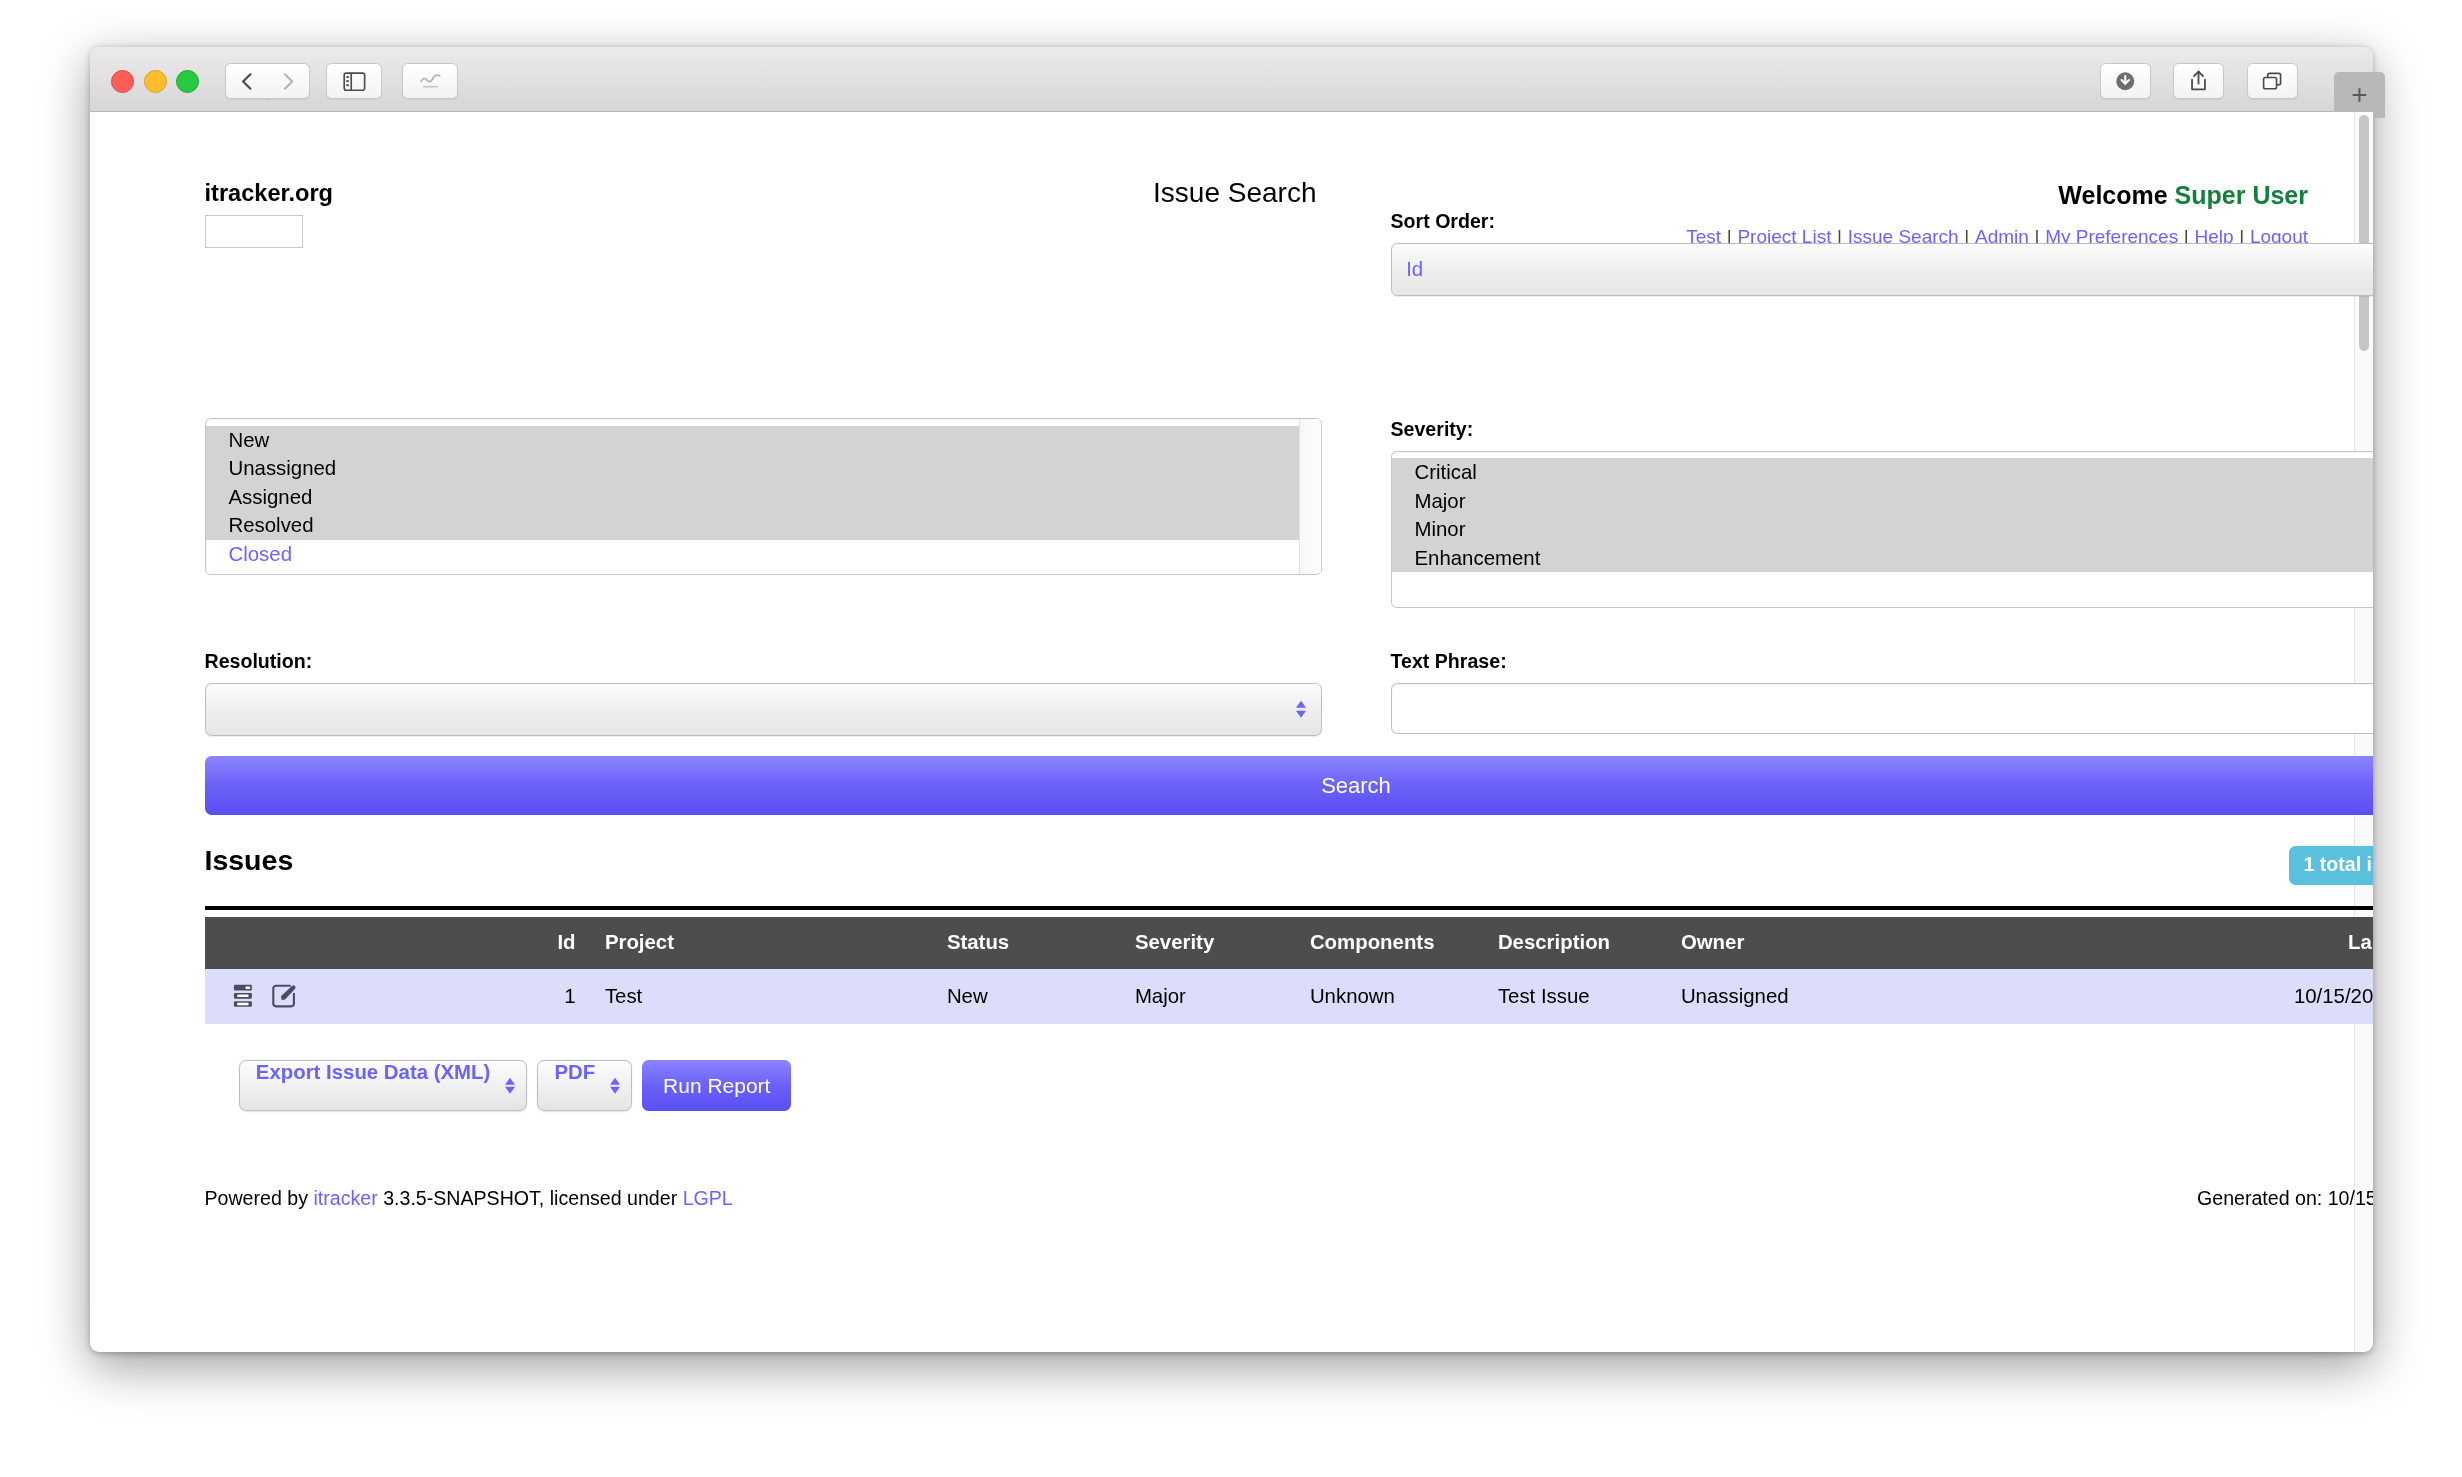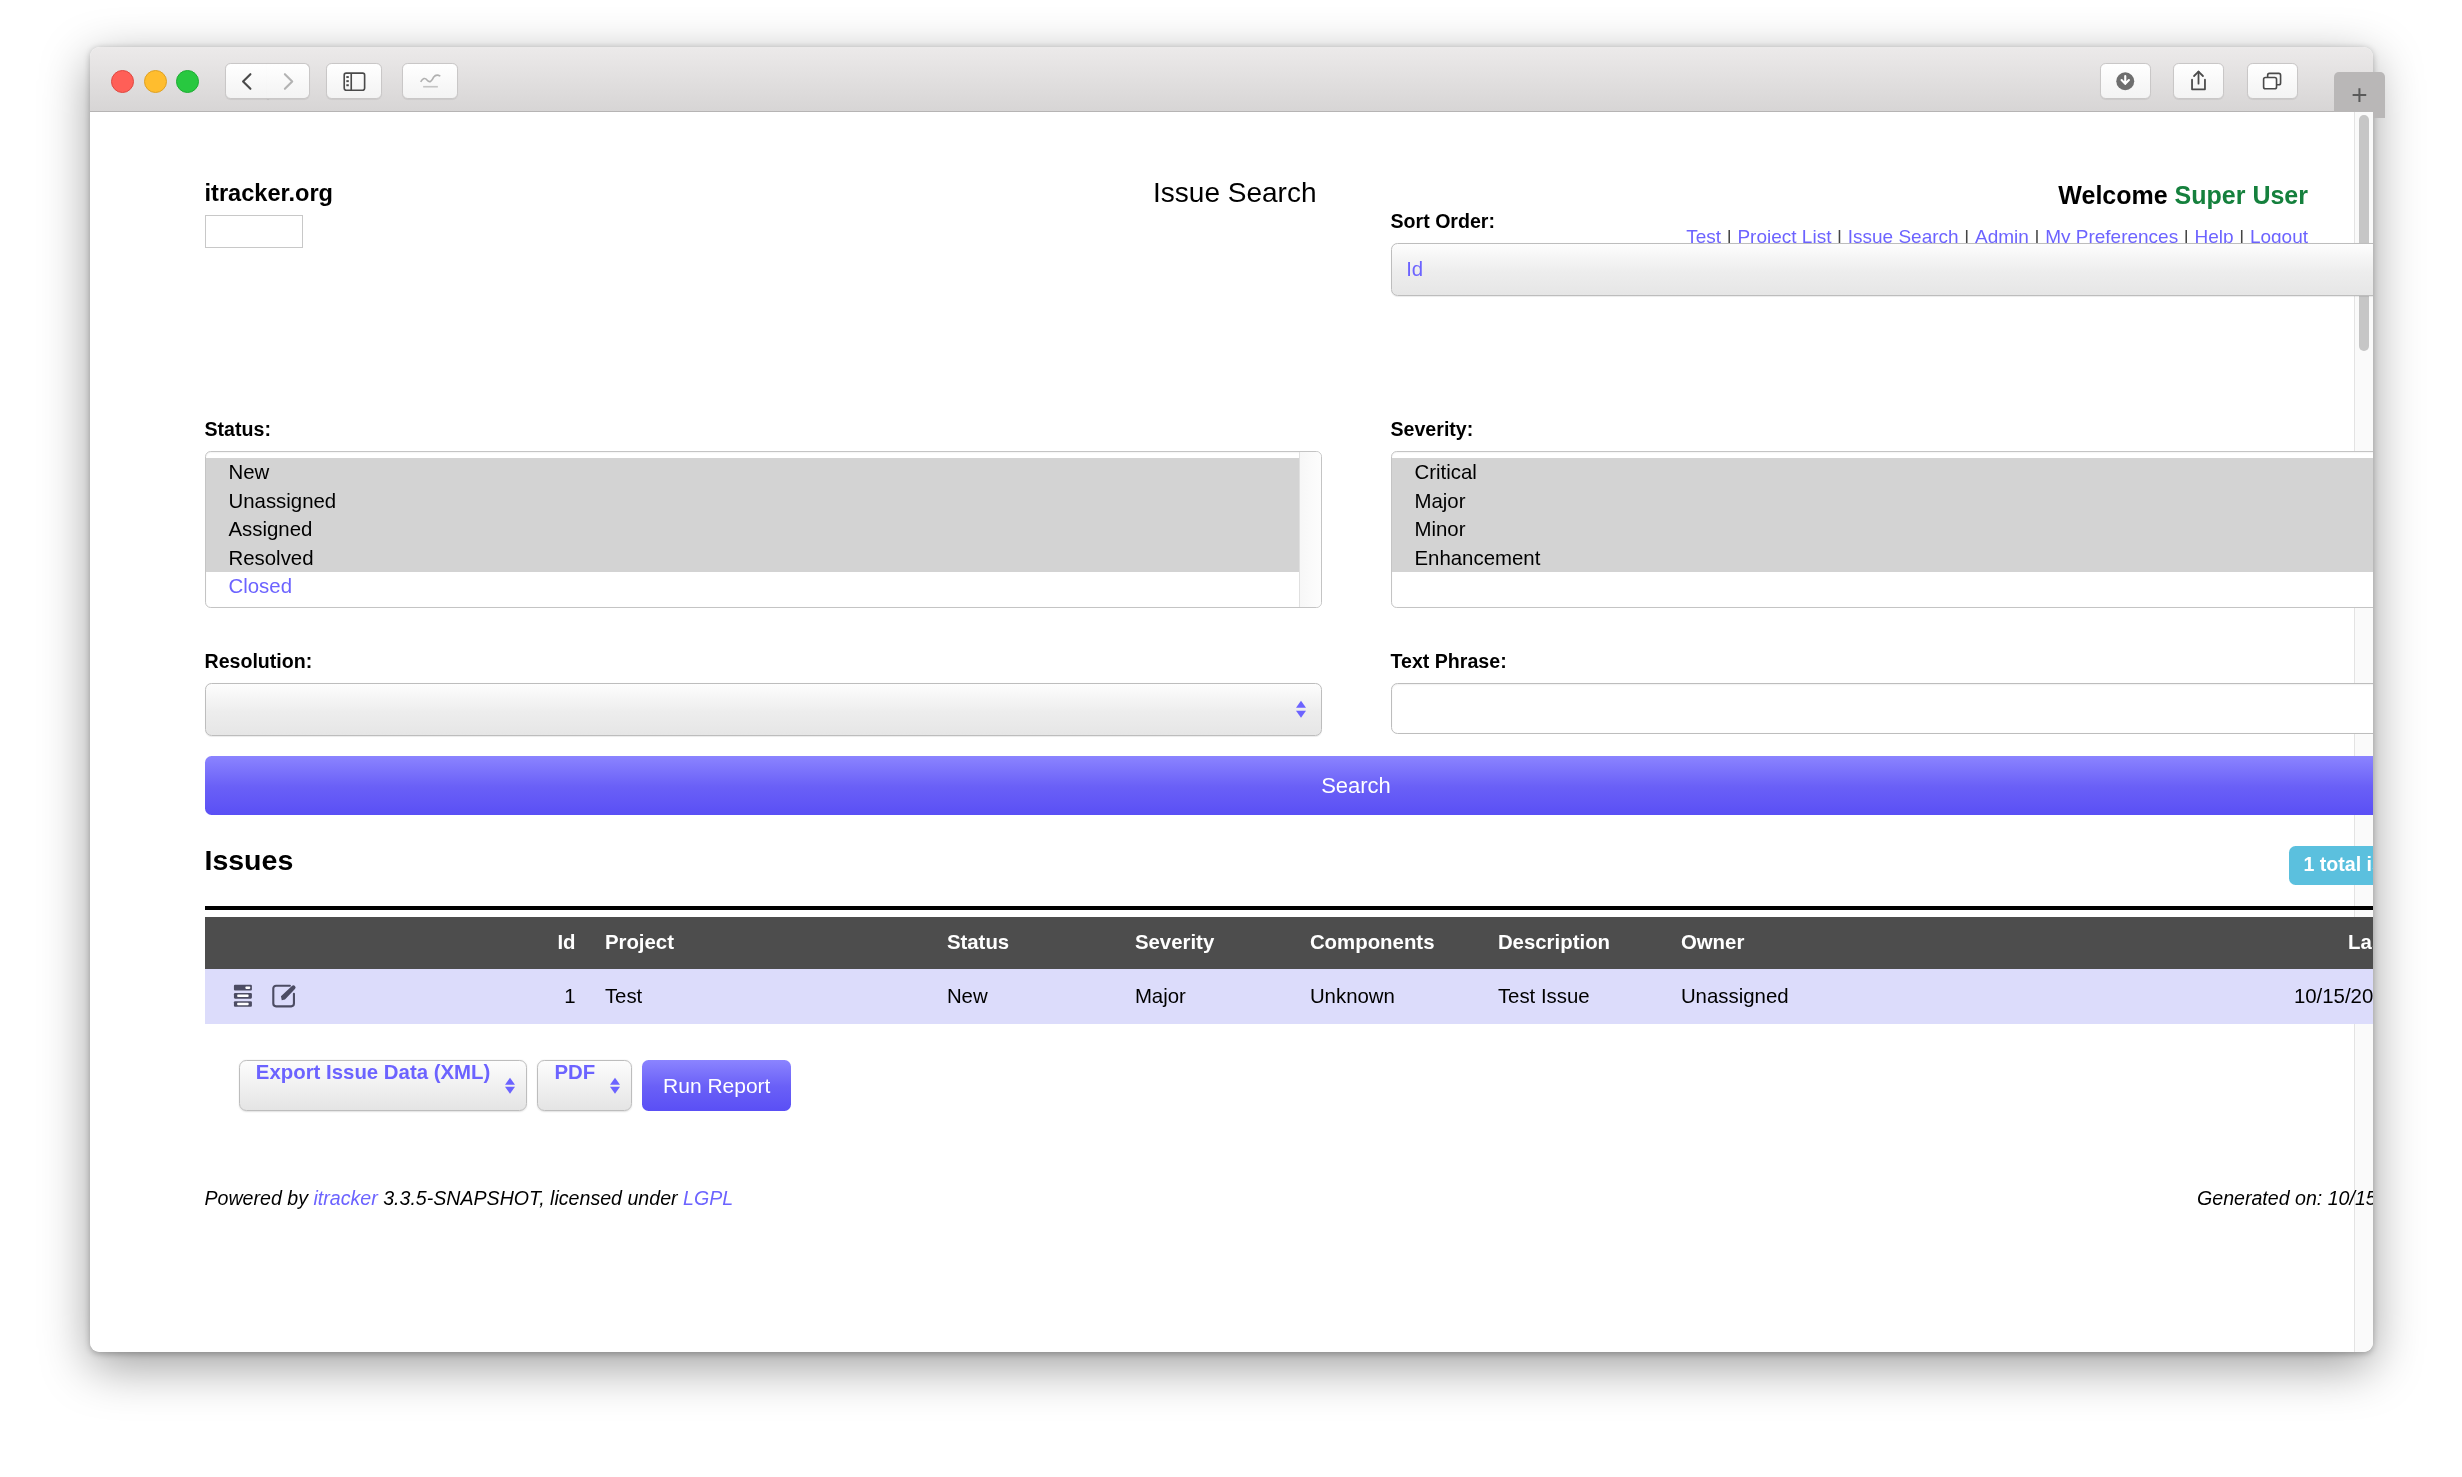--- a/index.html
+++ b/index.html
@@ -377,21 +377,20 @@
             <span class="field-label">Sort Order:</span>
             <div class="select">
               <span class="value">Id</span>
 
             </div>
           </div>
         </div>
 
         <div class="form-row" style="height:232px;">
           <div class="col-left" style="top:0;">
-            <span class="field-label">Status:</span>
             <div class="listbox">
               <div class="inner" id="status-list">
                   <div class="listbox-item selected">New</div>
                   <div class="listbox-item selected">Unassigned</div>
                   <div class="listbox-item selected">Assigned</div>
                   <div class="listbox-item selected">Resolved</div>
                   <div class="listbox-item link">Closed</div>
                 </div>
               <div class="lb-scroll"></div>
             </div>
@@ -506,21 +505,21 @@
               <span>PDF</span>
               <span class="arrows">
                 <span class="tri-up"></span>
                   <span class="tri-dn"></span>
               </span>
             </div>
             <button id="run-report">Run Report</button>
           </div>
         </div>
 
-        <div class="form-row" style="height:98px;font-style:italic;">
+        <div class="form-row" style="height:98px;">
           <div id="footer" style="top:42px;">
             <div id="footer-left">
               <span>Powered by</span>
               <a href="#">itracker</a>
               <span>3.3.5-SNAPSHOT, licensed under</span>
               <a href="#">LGPL</a>
             </div>
             <div id="footer-right">Generated on: 10/15/2016 18:46:17</div>
           </div>
         </div>

